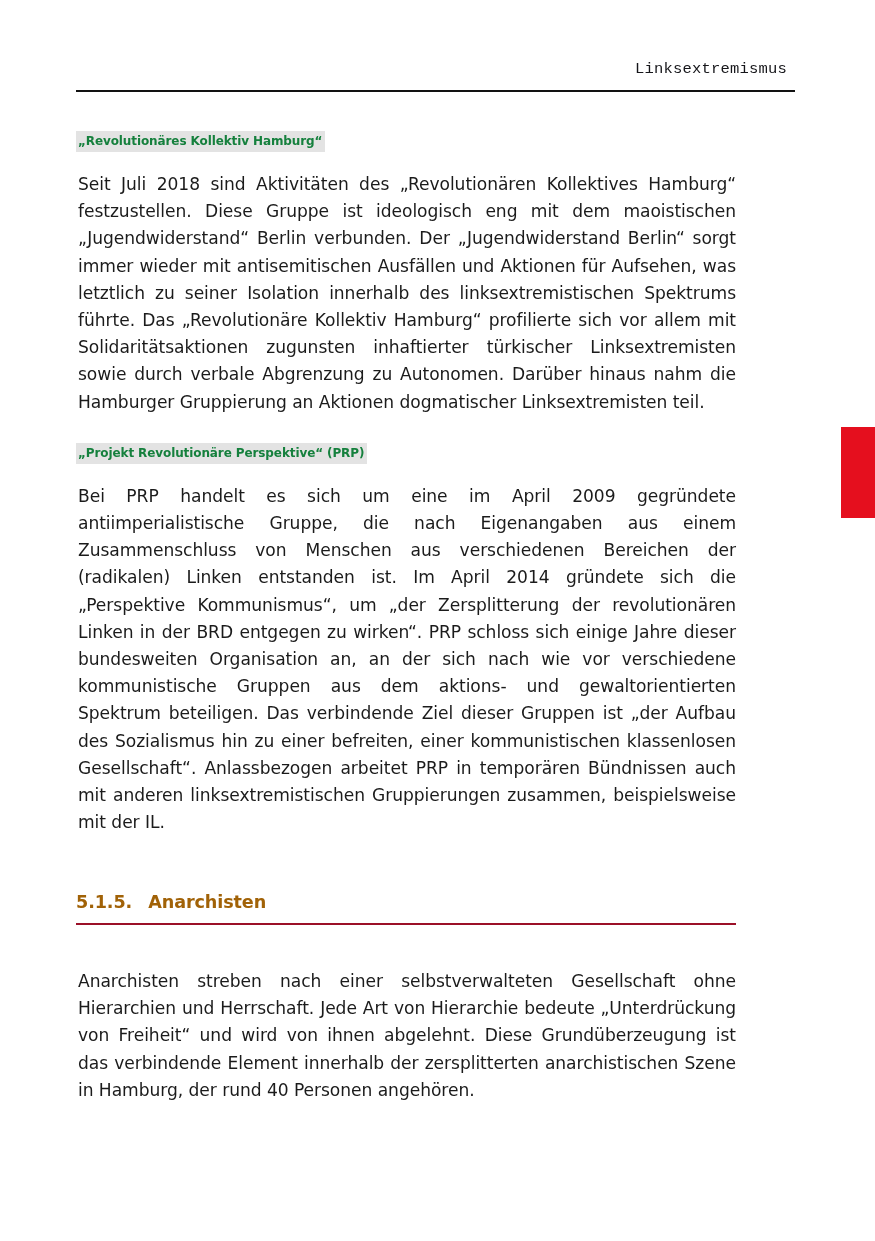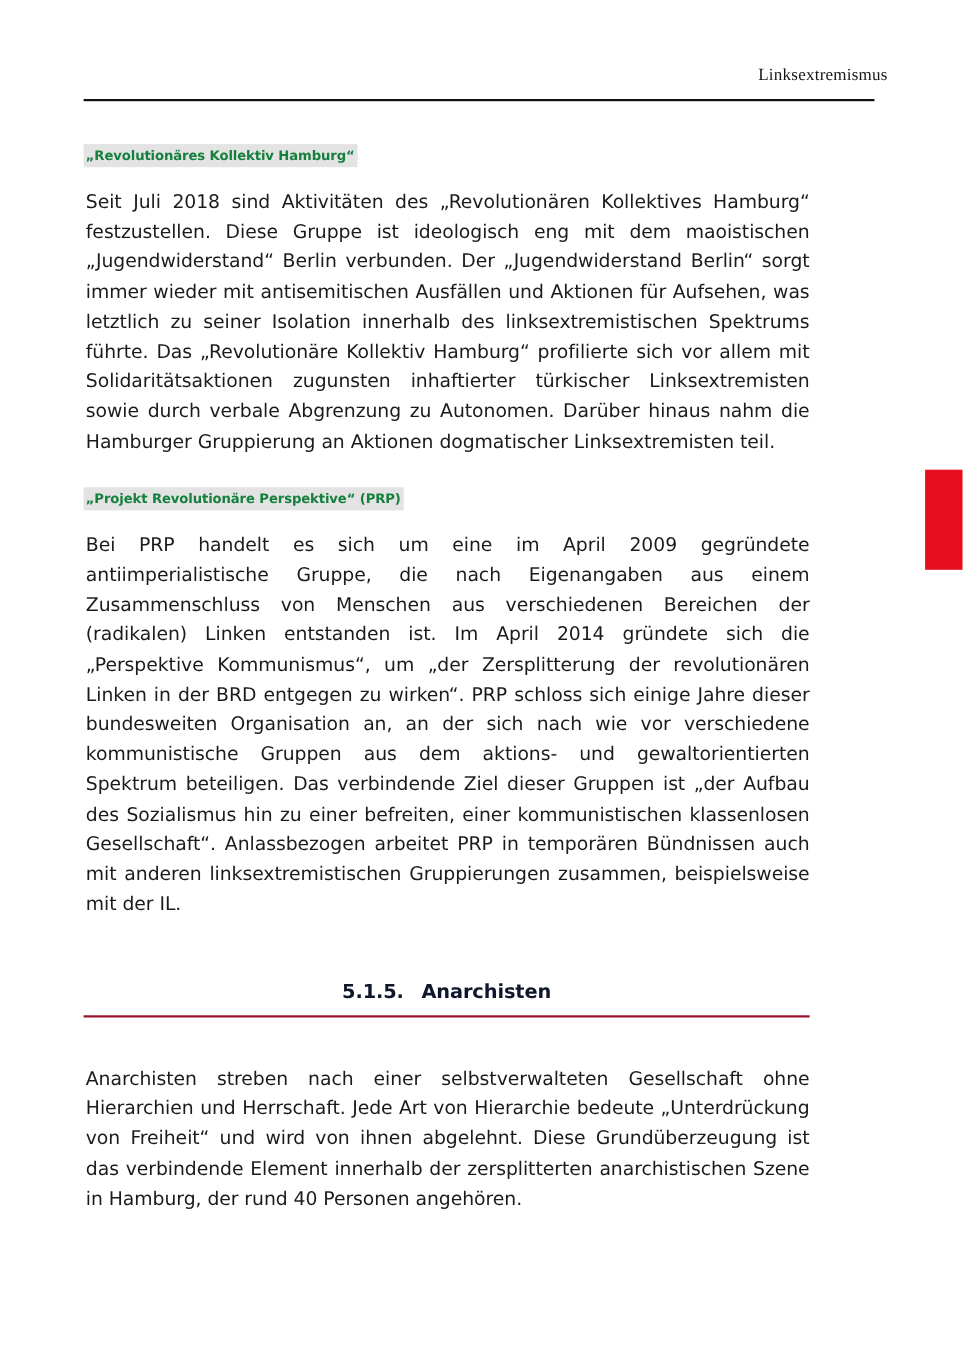--- a/index.html
+++ b/index.html
@@ -18,28 +18,28 @@
 
   .page {
     position: absolute;
     inset: 0;
     background: #ffffff;
   }
 
   
   .running-head {
     position: absolute;
-    left: 88px;
+    left: 68px;
     top: 60px;
     width: 719px;
     text-align: right;
     font-size: 15.5px;
     letter-spacing: 0.2px;
     color: #16161a;
-    font-family: Liberation Serif, serif;
+    font-family: Liberation Mono, monospace;
   }
   .head-rule {
     position: absolute;
     left: 76px;
     top: 90px;
     width: 719px;
     height: 1.6px;
     background: #121212;
   }
 
@@ -78,24 +78,23 @@
     hyphens: manual;
     letter-spacing: -0.05px;
   }
   .body-par:last-child { margin-bottom: 0; }
 
   
   .section-block { margin-top: 56px; }
   .section-head {
     font-size: 17.6px;
     font-weight: bold;
-    color: #0f172a;
+    color: #a16207;
     margin: 0 0 11px 0;
     letter-spacing: -0.1px;
-    text-align: center;
   }
   .section-head .num { margin-right: 16px; }
   .section-rule {
     width: 660px;
     height: 1.6px;
     background: #9b1028;
     margin: 0 0 43px 0;
   }
 
   

